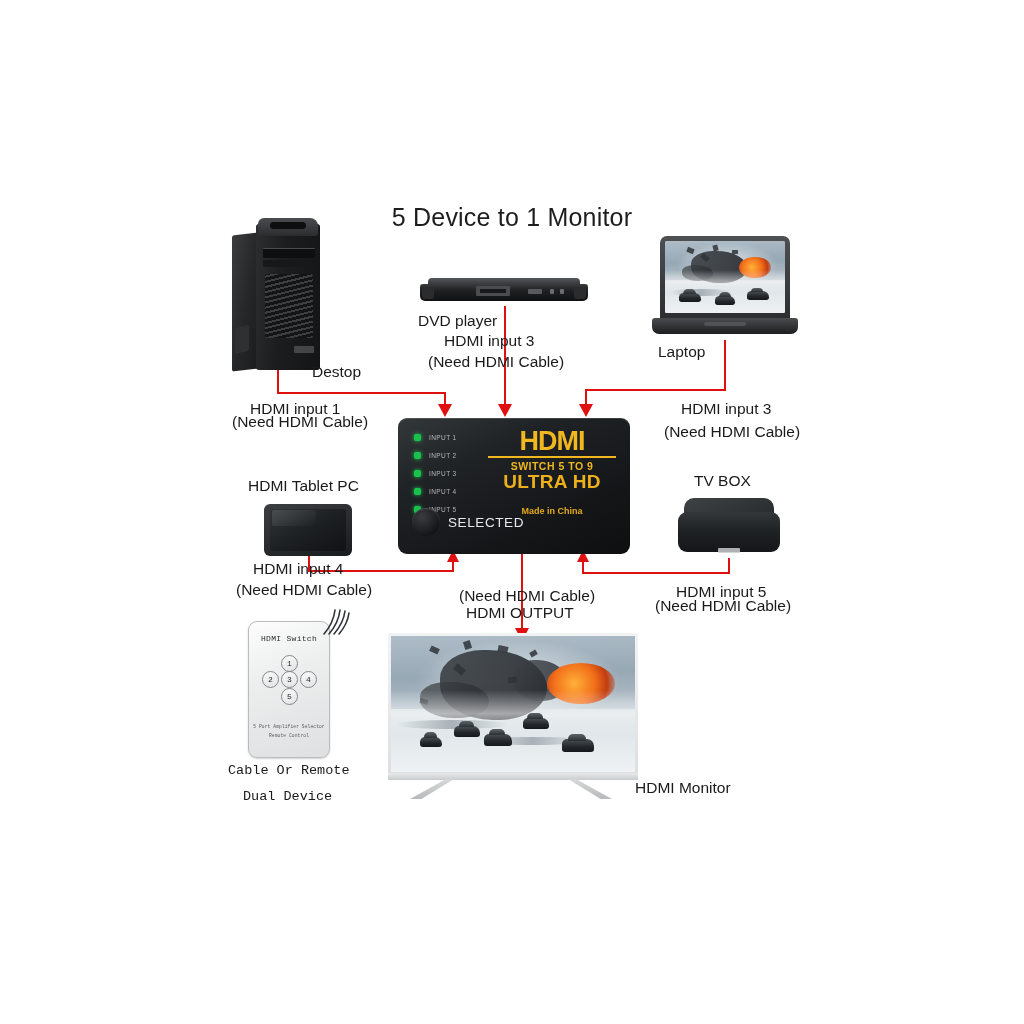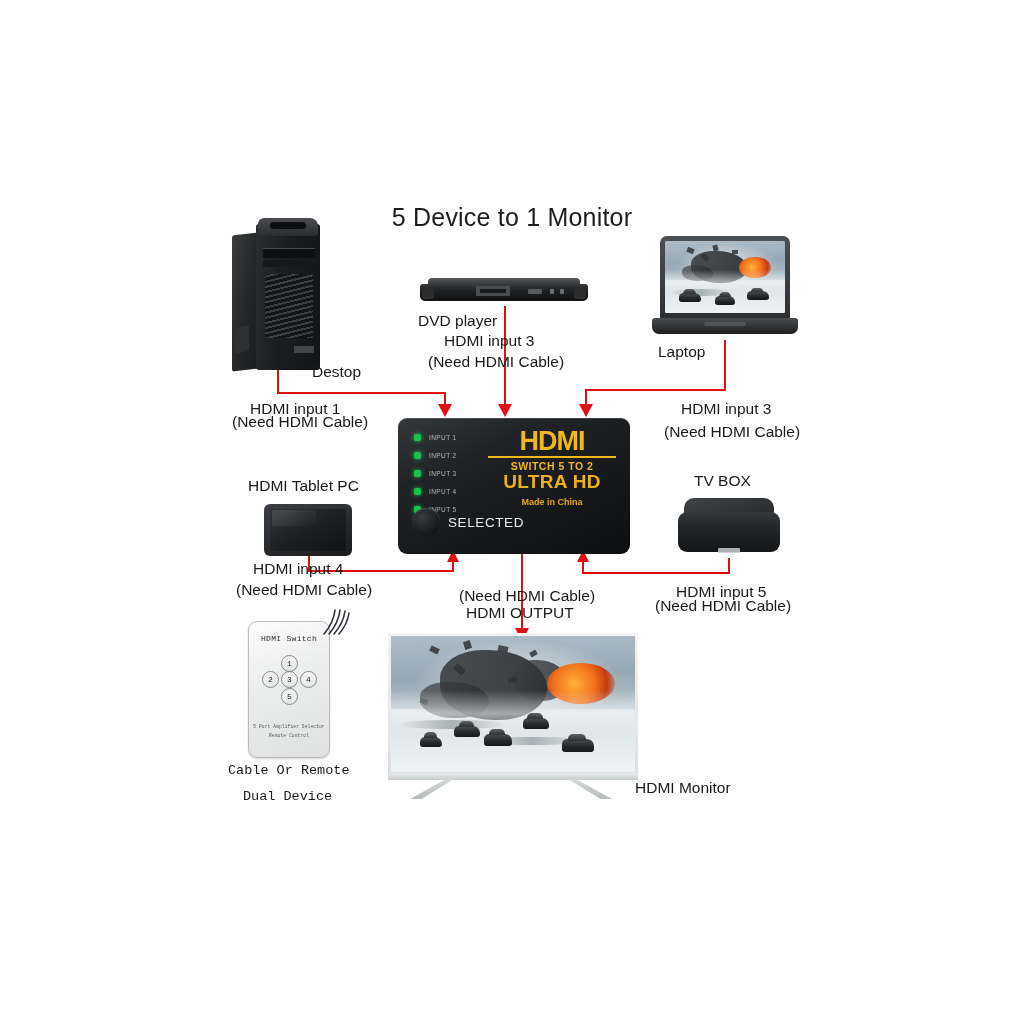--- a/index.html
+++ b/index.html
@@ -275,21 +275,21 @@
   #brand .fourk {
     font-size: 41px; font-weight: bold; color: #edb01b;
     line-height: .92; margin-top: 1px;
     text-shadow: 0 1px 0 rgba(0,0,0,.4);
   }
   #brand .uhd {
     font-size: 19px; font-weight: bold; color: #edb01b;
     letter-spacing: .3px; line-height: 1;
   }
   #brand .mic {
-    font-size: 9px; color: #e4a91a; margin-top: 6px; font-weight: bold;
+    font-size: 9px; color: #e4a91a; margin-top: 15px; font-weight: bold;
   }
 
   
   #tablet { left: 264px; top: 504px; width: 88px; height: 52px; }
   #tablet .frame {
     position: absolute; inset: 0;
     background: linear-gradient(160deg,#3c3f42,#191b1d);
     border-radius: 6px;
   }
   #tablet .glass {
@@ -505,21 +505,21 @@
         <div class="led-dot"></div>
         <div class="led-text">INPUT 5</div>
       </div>
     </div>
 
     <div id="sel-knob"></div>
     <div id="sel-label">SELECTED</div>
 
     <div id="brand">
       <div class="hdmi">HDMI</div>
-      <div class="sw">SWITCH 5 TO 2</div>
+      <div class="sw">SWITCH 5 TO 9</div>
       <div class="uhd">ULTRA HD</div>
       <div class="mic">Made in China</div>
     </div>
   </div>
 
   <div class="lbl cap" style="left:248px; top:477px;">HDMI Tablet PC</div>
   <div id="tablet" class="abs">
     <div class="frame"></div>
     <div class="glass"></div>
     <div class="gloss"></div>

